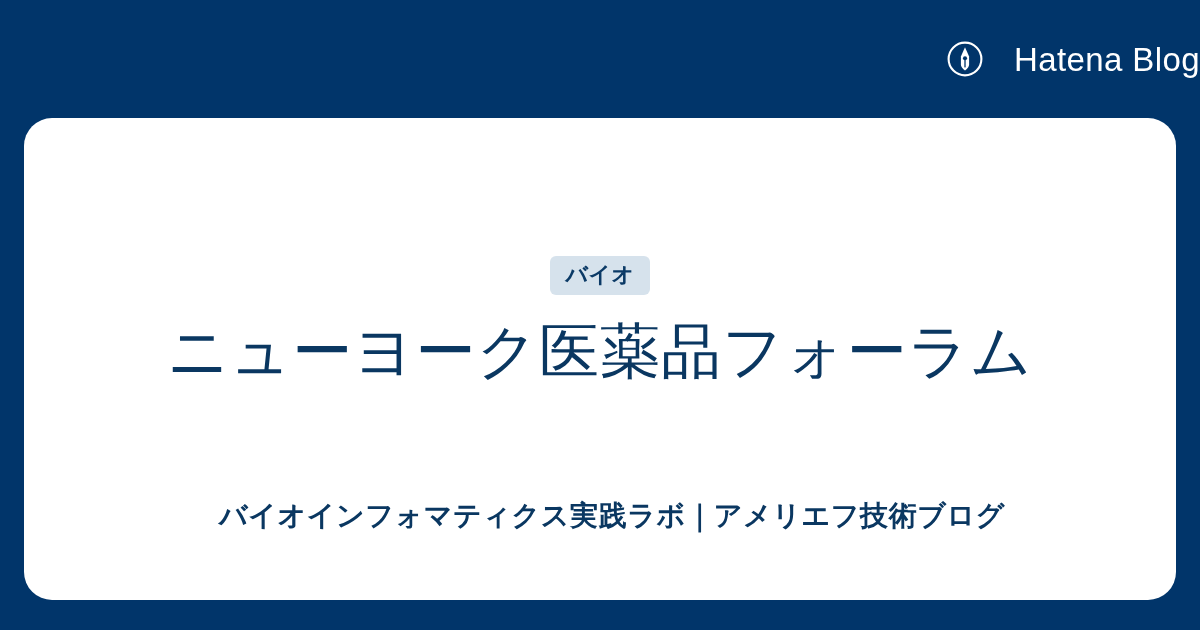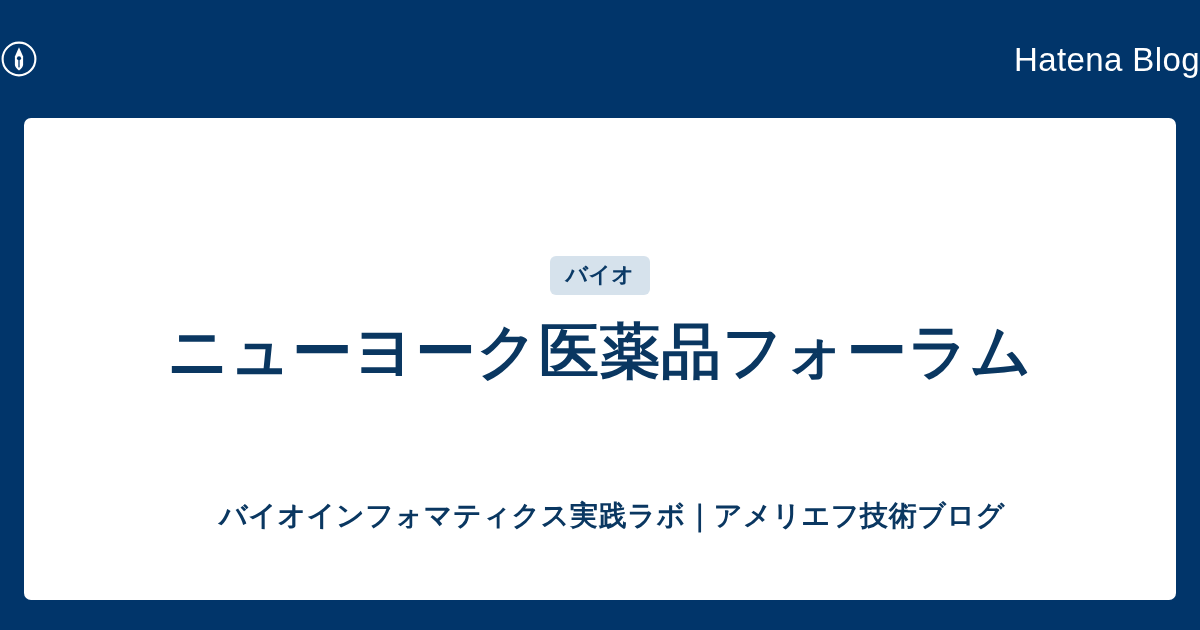--- a/index.html
+++ b/index.html
@@ -24,21 +24,21 @@
 
   
   .brand-bar {
     position: absolute;
     top: 0;
     left: 0;
     width: 1200px;
     height: 118px;
     display: flex;
     align-items: center;
-    justify-content: space-between;
+    justify-content: flex-end;
     gap: 30px;
   }
   .brand-logo-icon {
     width: 38px;
     height: 38px;
     flex: 0 0 38px;
     display: block;
   }
   .brand-name {
     color: #ffffff;
@@ -50,21 +50,21 @@
   }
 
   
   .card {
     position: absolute;
     left: 24px;
     top: 118px;
     width: 1152px;
     height: 482px;
     background: #ffffff;
-    border-radius: 7px;
+    border-radius: 28px;
     box-sizing: border-box;
     display: flex;
     flex-direction: column;
     align-items: center;
     justify-content: flex-start;
     overflow: hidden;
   }
 
   .card-inner {
     width: 100%;
@@ -87,21 +87,21 @@
     padding: 8px 15px 9px 15px;
     border-radius: 6px;
     white-space: nowrap;
     letter-spacing: 0.5px;
   }
 
   .entry-title {
     margin-top: 22px;
     color: #0a3761;
     font-size: 60px;
-    font-weight: bold;
+    font-weight: normal;
     line-height: 1.18;
     letter-spacing: 1px;
     text-align: center;
     white-space: nowrap;
   }
 
   .blog-title {
     margin-top: 70px;
     color: #0a3761;
     font-size: 28px;

